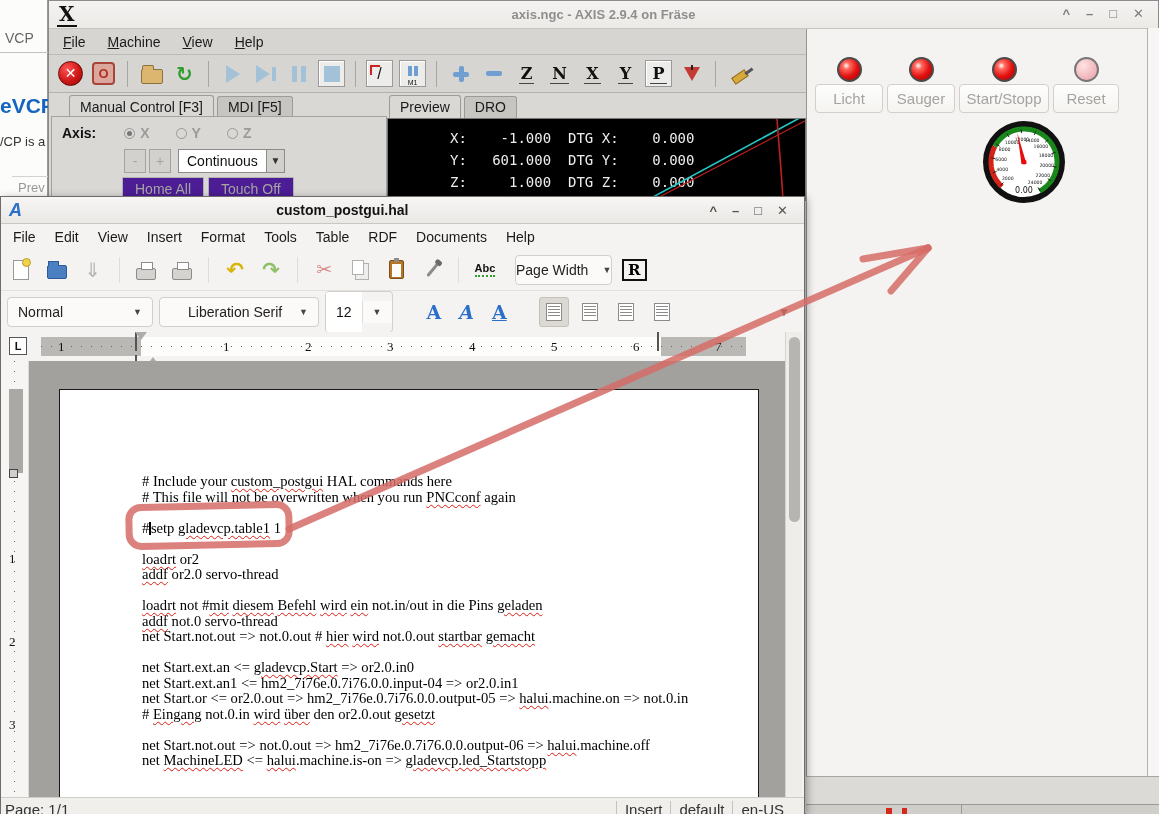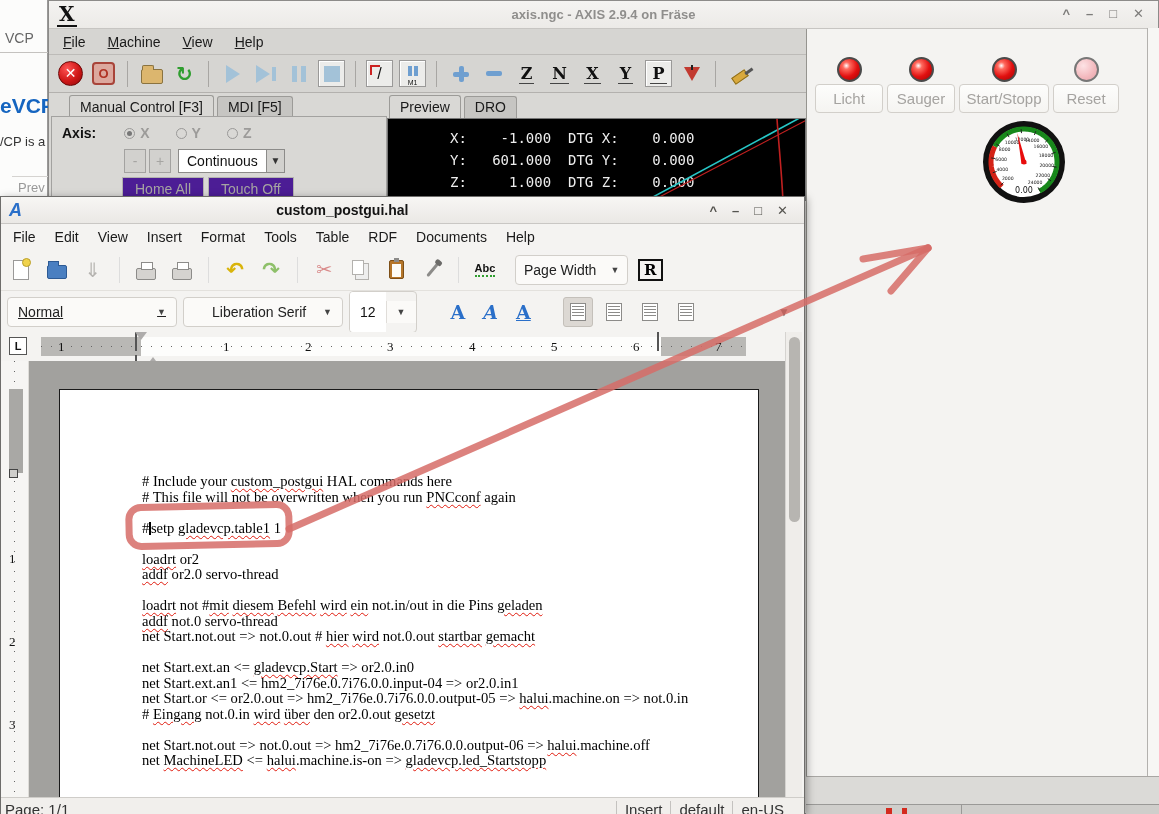--- a/index.html
+++ b/index.html
@@ -101,21 +101,21 @@
   .undo{color:#d9b40b;font-size:21px;font-weight:bold;}
   .redo{color:#8ec06a;font-size:21px;font-weight:bold;}
   .cut{color:#d98a8a;font-size:19px;}
   .pages{width:12px;height:15px;border:1px solid #b3b1ae;background:#fff;box-shadow:4px 4px 0 #eee,4px 4px 0 1px #b3b1ae;margin:-4px 0 0 -4px;}
   .clipboard{width:15px;height:19px;background:#b5762a;border:1px solid #7d4f17;border-radius:2px;position:relative;}
   .clipboard:before{content:"";position:absolute;left:2px;top:3px;width:9px;height:13px;background:#fdfdf8;}
   .clipboard:after{content:"";position:absolute;left:4px;top:-3px;width:5px;height:4px;background:#8c8b89;}
   .dropper{width:3px;height:16px;background:#8c8b89;transform:rotate(40deg);border-radius:2px;position:relative;}
   .dropper:before{content:"";position:absolute;left:-2px;top:-4px;width:7px;height:5px;background:#6b6a68;border-radius:2px;}
   .spell{font-size:11px;font-weight:bold;color:#111;border-bottom:2px dotted #2f9e2f;line-height:13px;}
-  .zoom-btn{display:flex;align-items:center;gap:14px;background:#fbfaf8;border:1px solid #d2cfca;border-radius:4px;padding:6px 8px;font-size:14px;color:#222;margin-left:8px;}
+  .zoom-btn{display:flex;align-items:center;gap:14px;background:#fbfaf8;border:1px solid #d2cfca;border-radius:4px;padding:6px 0;font-size:14px;color:#222;margin-left:8px;}
   .rtl{font-family:"DejaVu Serif",serif;font-weight:bold;font-size:15px;border:2px solid #111;padding:0 4px;line-height:18px;position:relative;}
   .abi-formatbar{position:absolute;left:0;top:94px;width:100%;height:41px;display:flex;align-items:center;padding-left:6px;gap:6px;}
   .dd{display:flex;align-items:center;justify-content:space-between;background:#fbfaf8;border:1px solid #d2cfca;border-radius:4px;padding:6px 10px;font-size:14px;color:#222;}
   .sizebox{display:flex;align-items:center;border:1px solid #d2cfca;border-radius:4px;overflow:hidden;}
   .sizebox .num{background:#fff;padding:12px 10px;font-size:14px;color:#111;}
   .sizebox .sarrow{background:#fbfaf8;padding:6px 10px;font-size:9px;color:#444;border-left:1px solid #e0ddd9;}
   .fmt-letter{font-family:"DejaVu Serif",serif;font-weight:bold;font-size:19px;color:#2a6fc9;padding:0 6px;}
   .fmt-letter.it{font-style:italic;}
   .fmt-letter.ul{text-decoration:underline;}
   .alignbtn{width:30px;height:30px;border-radius:3px;display:flex;align-items:center;justify-content:center;}
@@ -429,21 +429,21 @@
       <span class="zoom-btn">
         <span>Page Width</span>
         <span style="font-size:9px;color:#444;">▼</span>
       </span>
       <span class="aicon">
           <span class="rtl">R</span>
         </span>
     </div>
 
     <div class="abi-formatbar">
-      <span class="dd" style="width:170px;text-decoration:underline;">
+      <span class="dd" style="width:146px;">
         <span>Normal</span>
         <span style="font-size:9px;color:#444;">▼</span>
       </span>
       <span class="dd" style="width:160px;padding-left:28px;">
         <span>Liberation Serif</span>
         <span style="font-size:9px;color:#444;">▼</span>
       </span>
       <span class="sizebox">
         <span class="num">12</span>
         <span class="sarrow">▼</span>

